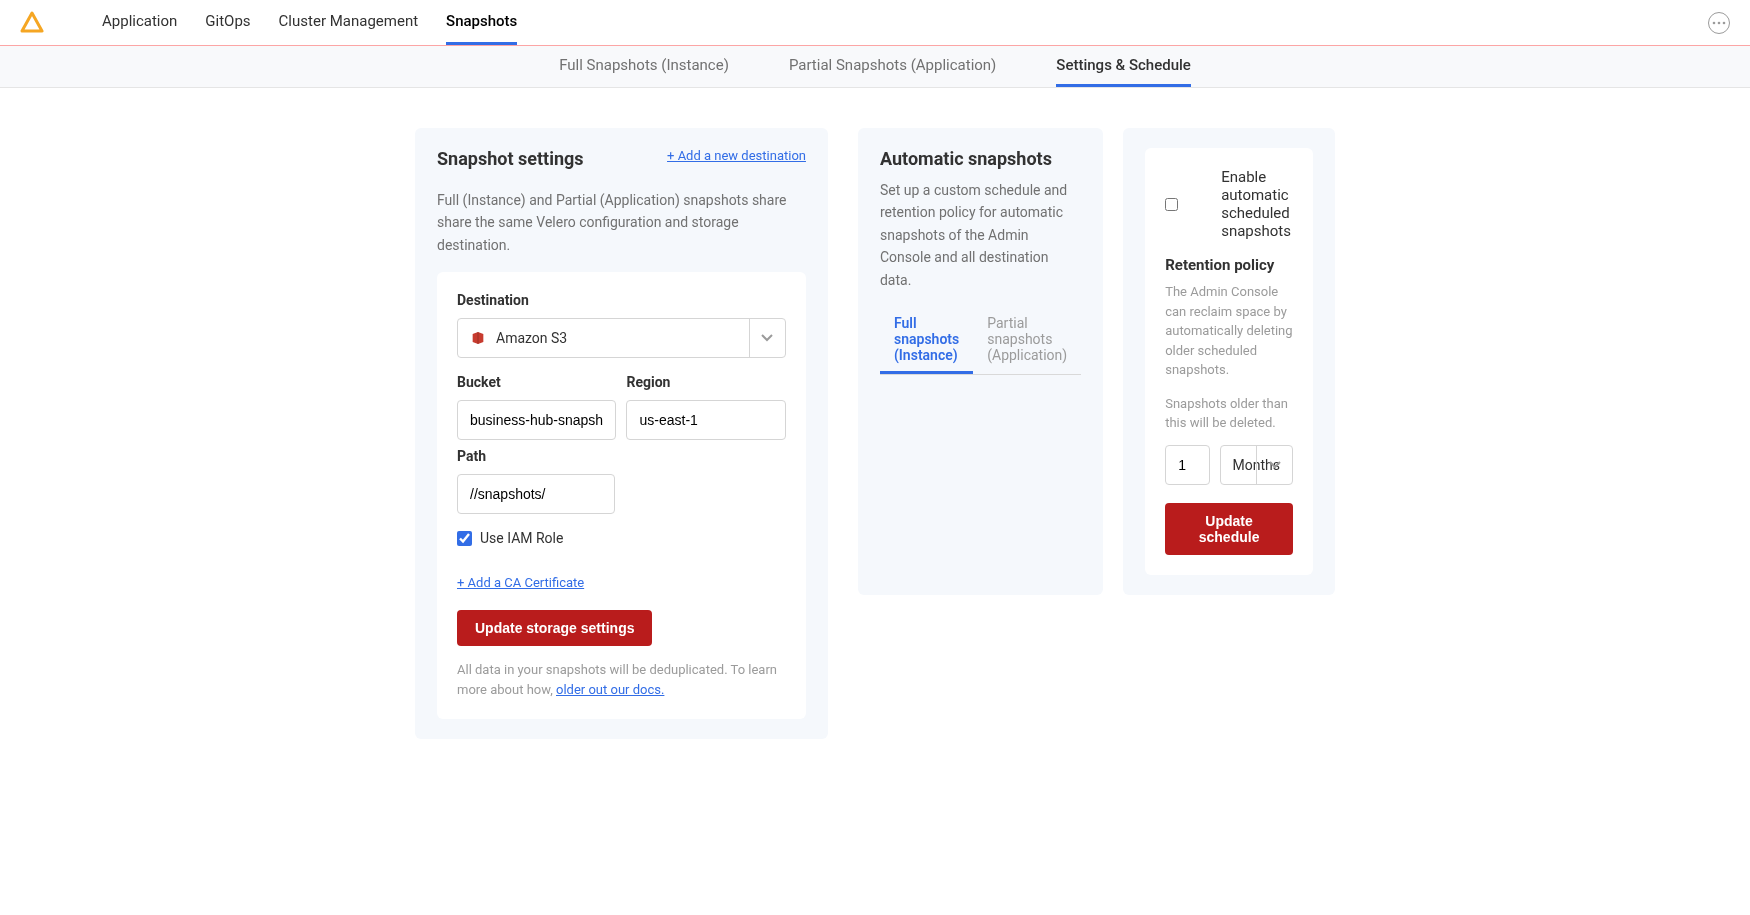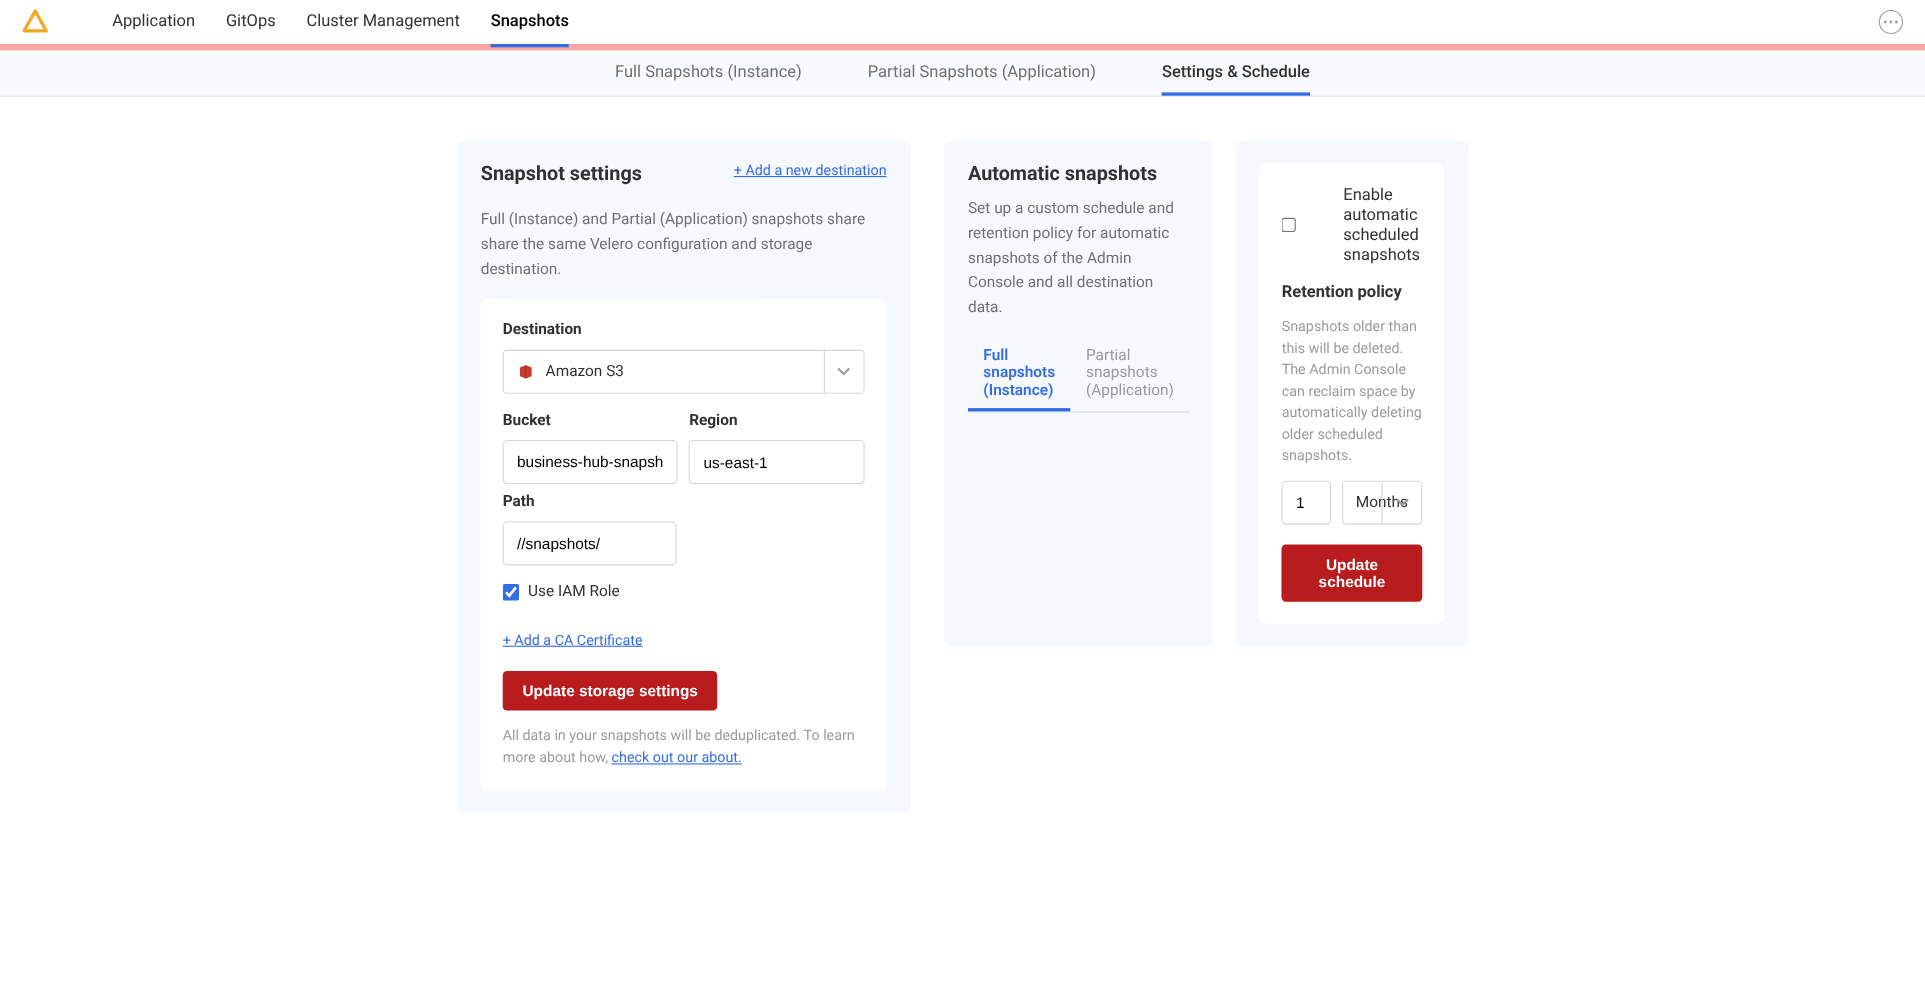--- a/index.html
+++ b/index.html
@@ -6,21 +6,21 @@
   body {
     font-family: -apple-system, BlinkMacSystemFont, "Segoe UI", Roboto, Helvetica, Arial, sans-serif;
     background: #ffffff;
     color: #323232;
     font-size: 14px;
   }
   .topbar {
     display: flex;
     align-items: center;
     height: 46px;
-    border-bottom: 6px solid #fca5a5;
+    border-bottom: 1px solid #fca5a5;
     padding: 0 20px;
     justify-content: space-between;
   }
   .topbar-left {
     display: flex;
     align-items: center;
     gap: 28px;
   }
   .logo {
     width: 24px;
@@ -306,21 +306,21 @@
         <span>Use IAM Role</span>
       </div>
 
       <div class="spacer-28"></div>
       <span class="link-small">+ Add a CA Certificate</span>
       <div class="spacer-20"></div>
 
       <button class="btn-primary">Update storage settings</button>
 
       <p class="footnote">
-        <span>All data in your snapshots will be deduplicated. To learn more about how, </span><a href="#">check out our about.</a>
+        <span>All data in your snapshots will be deduplicated. To learn more about how, </span><a href="#">older out our docs.</a>
       </p>
     </div>
   </div>
 
   <div style="flex:1; display:flex; gap:20px;">
     <div class="panel">
       <h2>Automatic snapshots</h2>
       <p class="panel-desc">Set up a custom schedule and retention policy for automatic snapshots of the Admin Console and all destination data.</p>
       <div class="inner-tabs">
         <div class="inner-tab active">Full snapshots (Instance)</div>
@@ -329,22 +329,22 @@
     </div>
 
     <div class="panel">
       <div class="card">
         <div class="checkbox-row" style="margin-bottom:10px;gap:43px;">
           <input type="checkbox" style="">
           <span style="font-size:15px;">Enable automatic scheduled snapshots</span>
         </div>
 
         <div class="sub-label">Retention policy</div>
+        <p class="gray-text">The Admin Console can reclaim space by automatically deleting older scheduled snapshots.</p>
         <p class="gray-text" style="margin-top:14px;">Snapshots older than this will be deleted.</p>
-        <p class="gray-text">The Admin Console can reclaim space by automatically deleting older scheduled snapshots.</p>
 
         <div class="retention-row">
           <div class="input-wrap">
             <input class="input" value="1" style="">
           </div>
           <div class="input-wrap">
             <div class="select-box">
               <span>Months</span>
               <span class="chev">
                 <svg width="12" height="8" viewBox="0 0 12 8">

